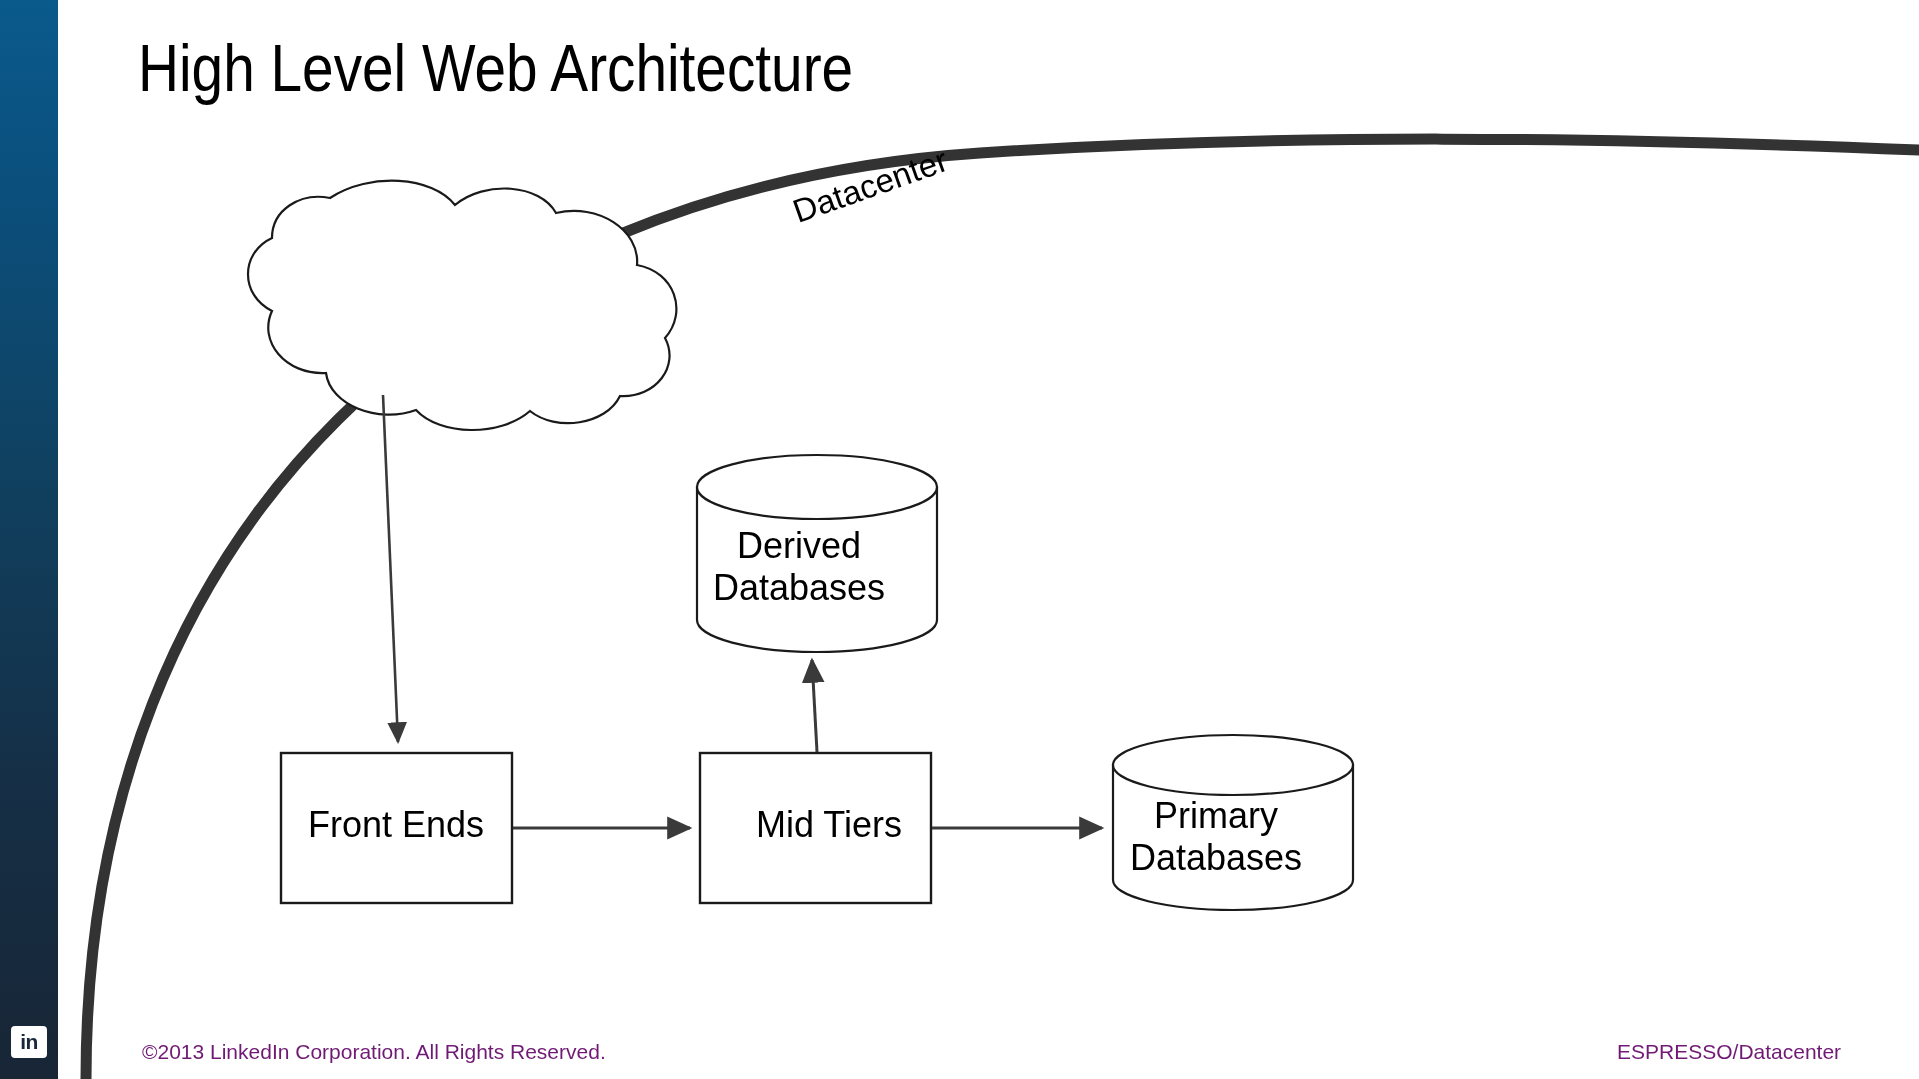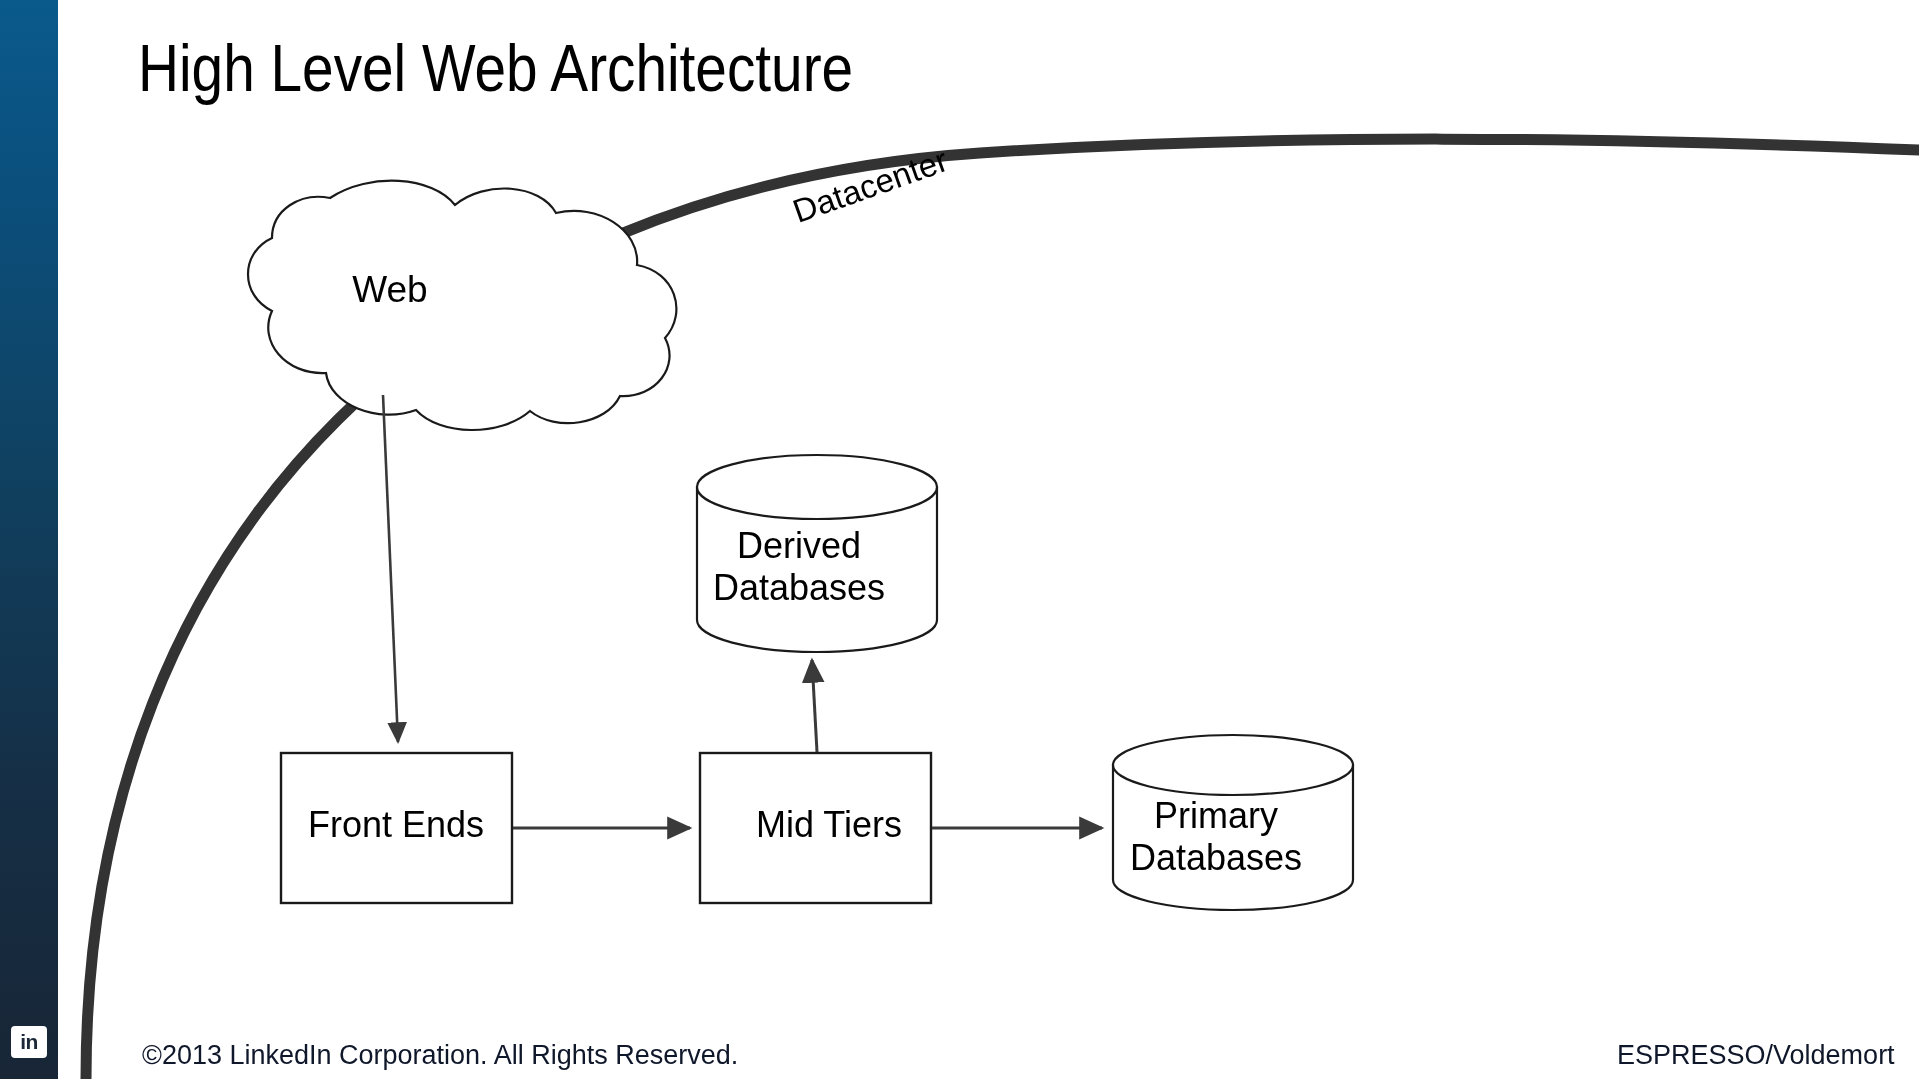--- a/index.html
+++ b/index.html
@@ -57,22 +57,22 @@
     color: #000000;
     font-family: "Liberation Sans", sans-serif;
     font-stretch: condensed;
     transform: scaleX(0.86);
     transform-origin: left center;
     white-space: nowrap;
   }
   
   .footer-text {
     position: absolute;
-    font-size: 27px;
-    color: #0f172a;
+    font-size: 21px;
+    color: #701a75;
     font-family: "Liberation Sans", sans-serif;
     white-space: nowrap;
   }
   #footer-copyright { left: 142px; top: 1040px; }
   #footer-right    { left: 1617px; top: 1040px; }
 
   
   #diagram-canvas {
     position: absolute;
     left: 0; top: 0;
@@ -170,30 +170,29 @@
     </g>
 
     <line x1="932" y1="828" x2="1102" y2="828" stroke="#3a3a3a" stroke-width="3" marker-end="url(#arrowFilled)"></line>
 
     <g>
       <path d="M 1113,765 L 1113,880 A 120,30 0 0 0 1353,880 L 1353,765 Z" fill="#ffffff" stroke="#1a1a1a" stroke-width="2.2"></path>
       <ellipse cx="1233" cy="765" rx="120" ry="30" fill="#ffffff" stroke="#1a1a1a" stroke-width="2.2"></ellipse>
     </g>
   </svg>
 
-  <div class="node-label" id="label-web">Web</div>
 
   <div class="node-label" id="label-datacenter">Datacenter</div>
 
   <div class="node-label" id="label-derived">Derived
 Databases</div>
 
   <div class="node-label" id="label-frontends">Front Ends</div>
 
   <div class="node-label" id="label-midtiers">Mid Tiers</div>
 
   <div class="node-label" id="label-primary">Primary
 Databases</div>
 
   <div class="footer-text" id="footer-copyright">©2013 LinkedIn Corporation. All Rights Reserved.</div>
-  <div class="footer-text" id="footer-right">ESPRESSO/Voldemort</div>
+  <div class="footer-text" id="footer-right">ESPRESSO/Datacenter</div>
 
 </div>
 
 </body></html>

